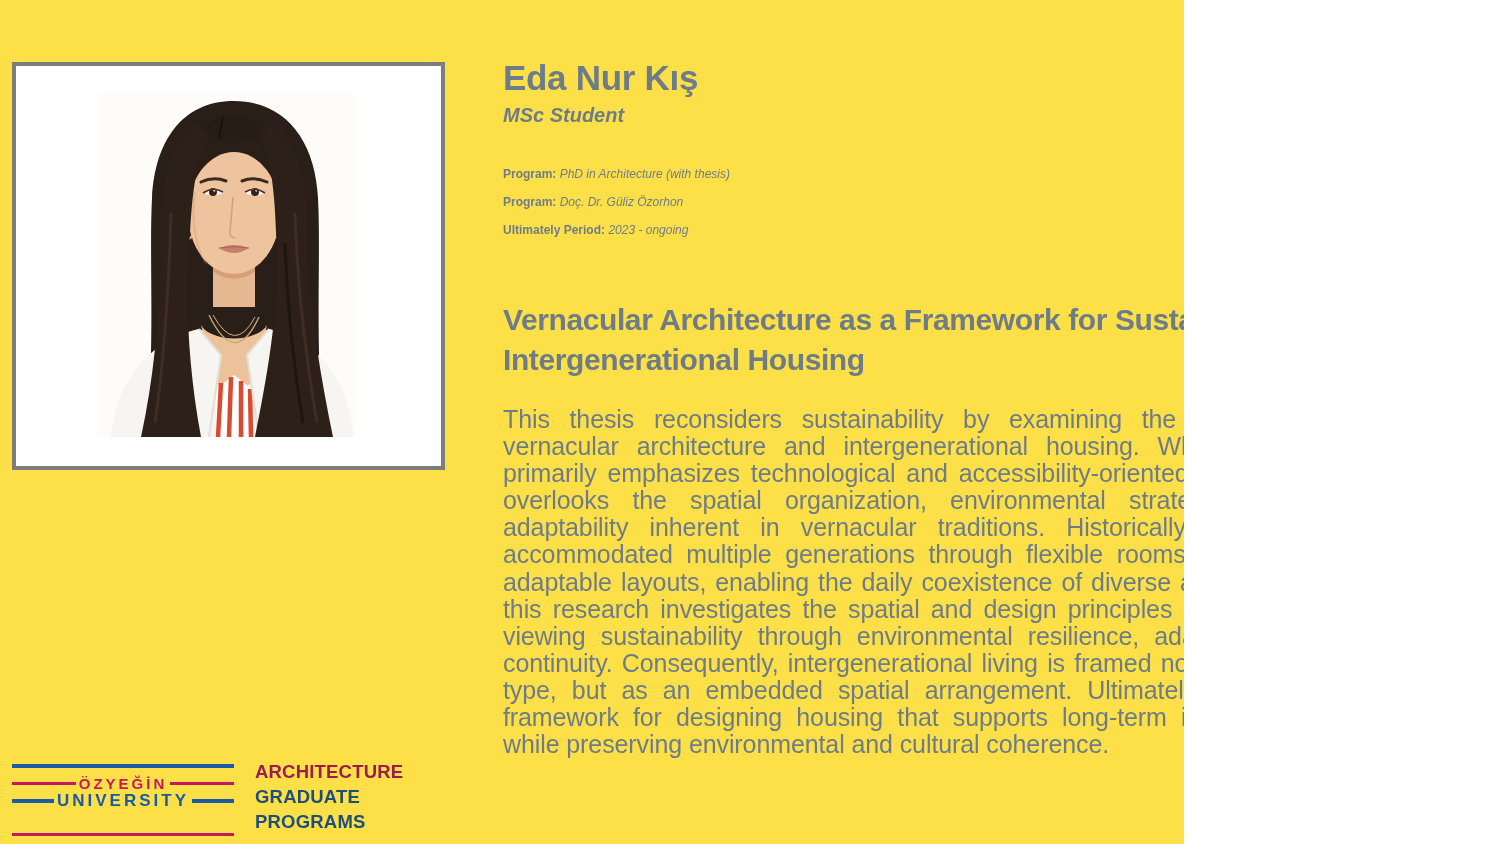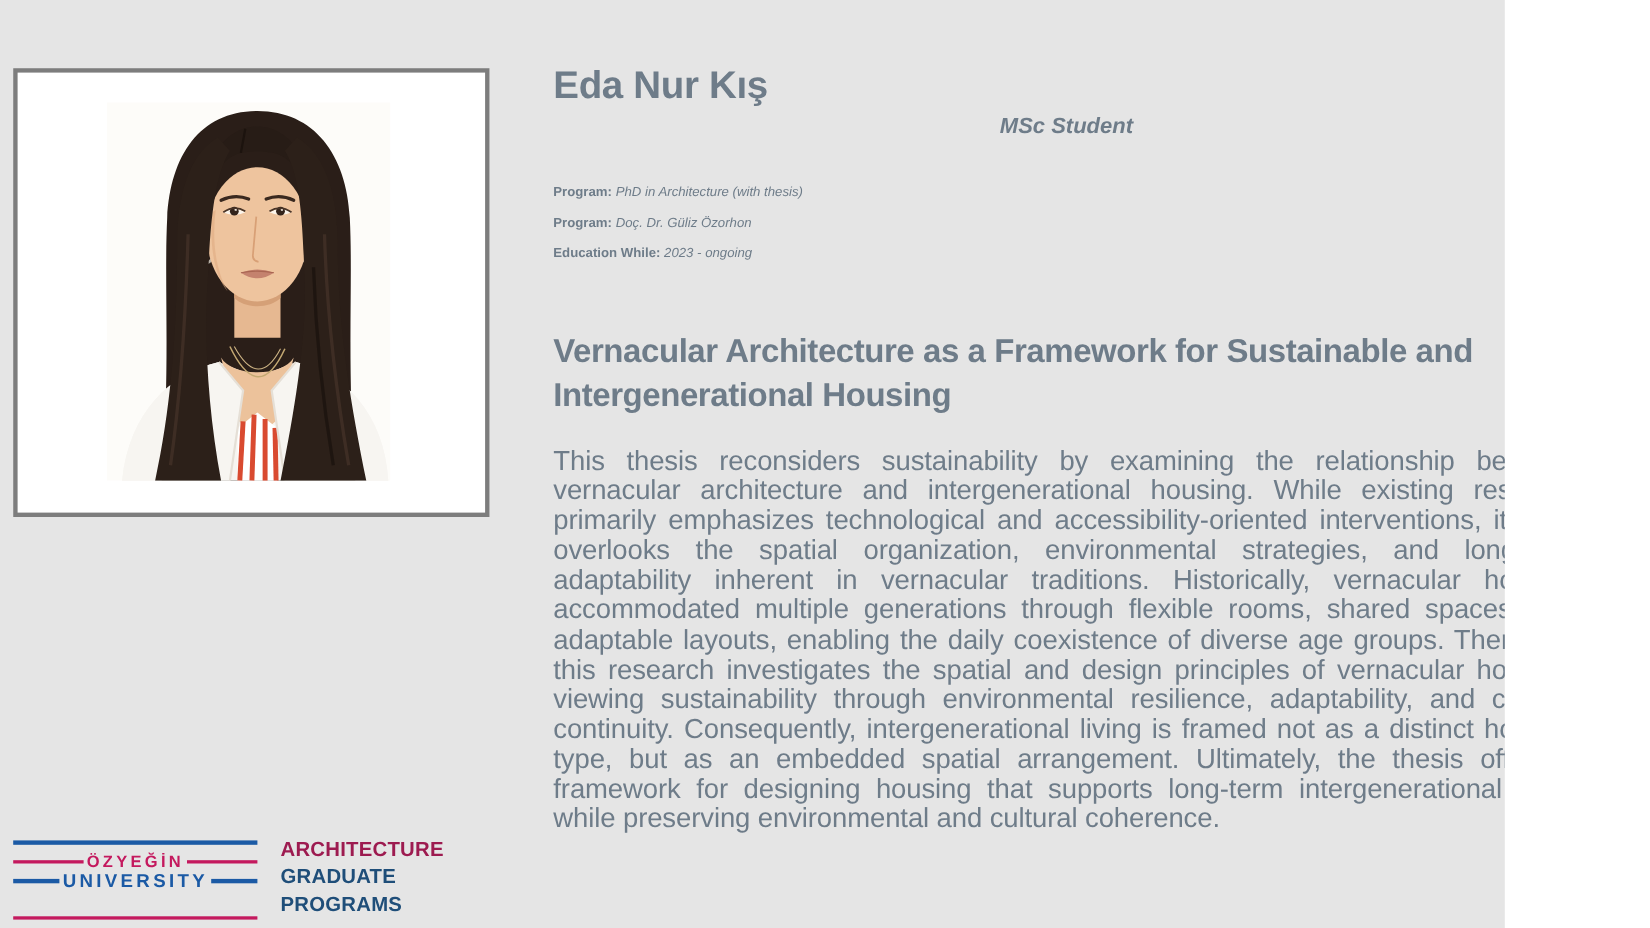--- a/index.html
+++ b/index.html
@@ -1,21 +1,21 @@
 <!DOCTYPE html>
 <html><head>
 <meta charset="utf-8">
 <style>
   * { margin: 0; padding: 0; box-sizing: border-box; }
   html, body { background: #ffffff; }
   .page {
     position: relative;
-    width: 1368px;
+    width: 1184px;
     height: 844px;
-    background: #e5e5e5;
+    background: #fde047;
     overflow: hidden;
     font-family: "Liberation Sans", sans-serif;
   }
 
   
   .photo-frame {
     position: absolute;
     left: 12px; top: 62px;
     width: 433px; height: 408px;
     border: 4px solid #7d7d7d;
@@ -40,21 +40,20 @@
     font-weight: bold;
     line-height: 40px;
     letter-spacing: -0.3px;
   }
   .student-role {
     font-size: 20px;
     font-style: italic;
     font-weight: bold;
     margin-top: 6px;
     line-height: 22px;
-    text-align: center;
   }
   .info-block { margin-top: 34px; font-size: 12px; line-height: 28px; }
   .info-row .label { font-weight: bold; }
   .info-row .value { font-style: italic; }
   .thesis-title {
     margin-top: 56px;
     width: 905px;
     font-size: 30px;
     font-weight: bold;
     line-height: 40px;
@@ -196,21 +195,21 @@
     <div class="info-block">
       <div class="info-row">
         <span class="label">Program:</span>
         <span class="value">PhD in Architecture (with thesis)</span>
       </div>
       <div class="info-row">
         <span class="label">Program:</span>
         <span class="value">Doç. Dr. Güliz Özorhon</span>
       </div>
       <div class="info-row">
-        <span class="label">Education While:</span>
+        <span class="label">Ultimately Period:</span>
         <span class="value">2023 - ongoing</span>
       </div>
     </div>
 
     <div class="thesis-title">Vernacular Architecture as a Framework for Sustainable and Intergenerational Housing</div>
     <div class="thesis-abstract">This thesis reconsiders sustainability by examining the relationship between vernacular architecture and intergenerational housing. While existing research primarily emphasizes technological and accessibility-oriented interventions, it often overlooks the spatial organization, environmental strategies, and long-term adaptability inherent in vernacular traditions. Historically, vernacular housing accommodated multiple generations through flexible rooms, shared spaces, and adaptable layouts, enabling the daily coexistence of diverse age groups. Therefore, this research investigates the spatial and design principles of vernacular housing, viewing sustainability through environmental resilience, adaptability, and cultural continuity. Consequently, intergenerational living is framed not as a distinct housing type, but as an embedded spatial arrangement. Ultimately, the thesis offers a framework for designing housing that supports long-term intergenerational living while preserving environmental and cultural coherence.</div>
   </div>
 
   <div class="logo">
     <div class="logo-bar blue"></div>

